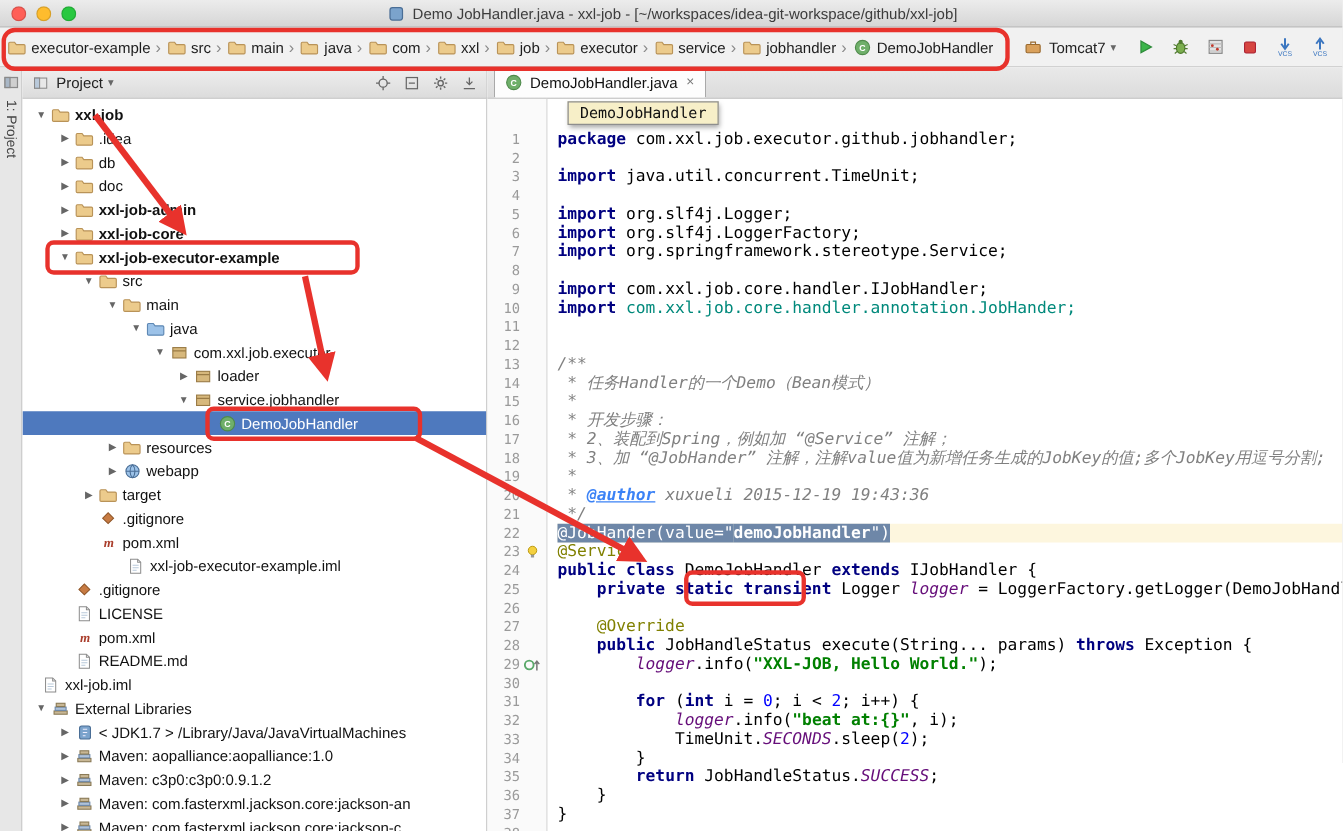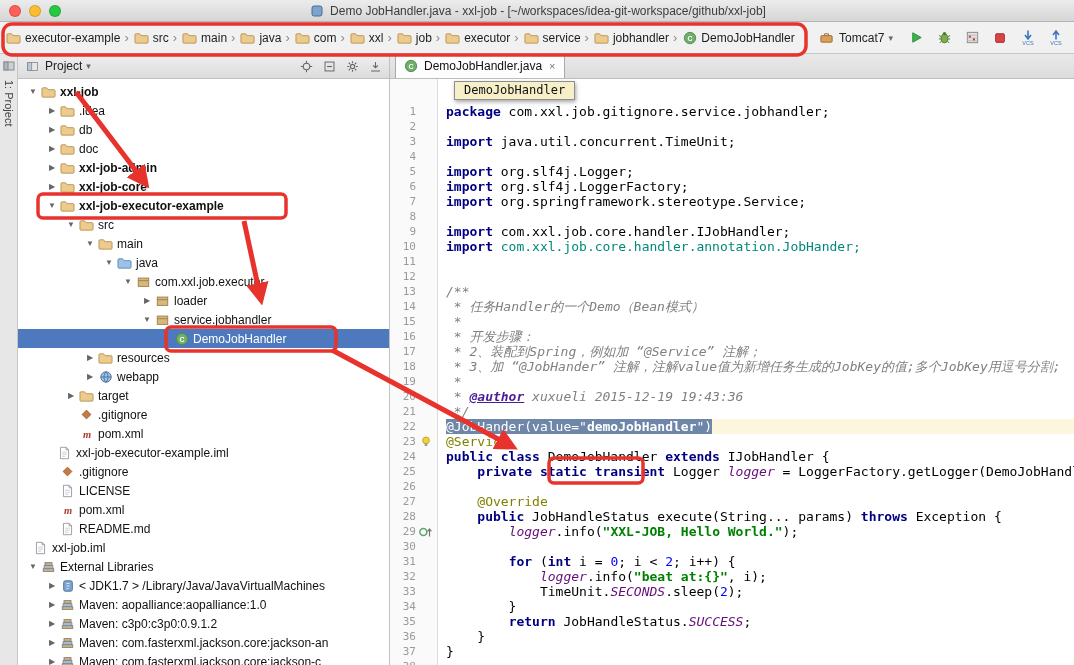--- a/index.html
+++ b/index.html
@@ -55,21 +55,21 @@
   .gutter-line { height:15px; display:flex; align-items:center; }
   .lnum { width:26px; text-align:right; color:#9a9a9a; font:11px "DejaVu Sans Mono", monospace; }
   .gslot { width:20px; height:15px; display:flex; align-items:center; justify-content:center; }
   .code { flex:1; padding:25px 0 0 8px; overflow:hidden; font:13px/15px "DejaVu Sans Mono", monospace; }
   .code-line { height:15px; white-space:pre; }
   .code-line.caret { background:#fdf6de; }
   .seg-kw { color:#000080; font-weight:bold; }
   .seg-pl { color:#000; }
   .seg-str { color:#008000; font-weight:bold; }
   .seg-com { color:#808080; font-style:italic; }
-  .seg-dt  { color:#4c1d95; font-style:italic; font-weight:bold; text-decoration:underline; }
+  .seg-dt  { color:#3b82f6; font-style:italic; font-weight:bold; text-decoration:underline; }
   .seg-ann { color:#808000; }
   .seg-num { color:#0000ff; }
   .seg-fld { color:#660e7a; font-style:italic; }
   .seg-imp { color:#00897b; }
   .seg-sel { background:#6e87a8; color:#fff; }
   .seg-selb{ background:#6e87a8; color:#fff; font-weight:bold; }
 
   .float-tag { position:absolute; left:64px; top:27px; z-index:10; background:#f7efc8; border:1px solid #8e8e8e;
                padding:1px 9px 2px; font:12px "DejaVu Sans Mono", monospace; color:#111;
                box-shadow:1px 2px 4px rgba(0,0,0,.35); }
@@ -473,21 +473,21 @@
           </div>
           <div class="tree-row" style="padding-left: 46px;">
             <span class="twisty"></span>
             <span class="icn">
               <svg width="14" height="14" viewBox="0 0 16 16">
                 <text x="8" y="12.5" font-size="12" text-anchor="middle" fill="#aa3e2c" font-weight="bold" font-style="italic" font-family="serif">m</text>
               </svg>
             </span>
             <span class="tlabel">pom.xml</span>
           </div>
-          <div class="tree-row" style="padding-left: 24px;">
+          <div class="tree-row" style="padding-left: 68px;">
             <span class="twisty"></span>
             <span class="icn">
               <svg width="13" height="14" viewBox="0 0 16 16">
                 <path d="M3 1h7l3 3v11H3z" fill="#fff" stroke="#8c8c8c"></path>
                 <path d="M10 1v3h3" fill="none" stroke="#8c8c8c"></path>
                 <path d="M5 7h6M5 9.5h6M5 12h4" stroke="#b9c9da"></path>
               </svg>
             </span>
             <span class="tlabel">xxl-job-executor-example.iml</span>
           </div>
@@ -783,21 +783,21 @@
             <div class="gutter-line">
               <span class="lnum">37</span>
               <span class="gslot"></span>
             </div>
             <div class="gutter-line">
               <span class="lnum">38</span>
               <span class="gslot"></span>
             </div>
           </div>
         <div class="code" id="code">
-            <div class="code-line"><span class="seg-kw">package</span><span class="seg-pl"> com.xxl.job.gitignore.service.jobhandler;</span></div>
+            <div class="code-line"><span class="seg-kw">package</span><span class="seg-pl"> com.xxl.job.executor.github.jobhandler;</span></div>
             <div class="code-line"></div>
             <div class="code-line"><span class="seg-kw">import</span><span class="seg-pl"> java.util.concurrent.TimeUnit;</span></div>
             <div class="code-line"></div>
             <div class="code-line"><span class="seg-kw">import</span><span class="seg-pl"> org.slf4j.Logger;</span></div>
             <div class="code-line"><span class="seg-kw">import</span><span class="seg-pl"> org.slf4j.LoggerFactory;</span></div>
             <div class="code-line"><span class="seg-kw">import</span><span class="seg-pl"> org.springframework.stereotype.Service;</span></div>
             <div class="code-line"></div>
             <div class="code-line"><span class="seg-kw">import</span><span class="seg-pl"> com.xxl.job.core.handler.IJobHandler;</span></div>
             <div class="code-line"><span class="seg-kw">import</span><span class="seg-imp"> com.xxl.job.core.handler.annotation.JobHander;</span></div>
             <div class="code-line"></div>

